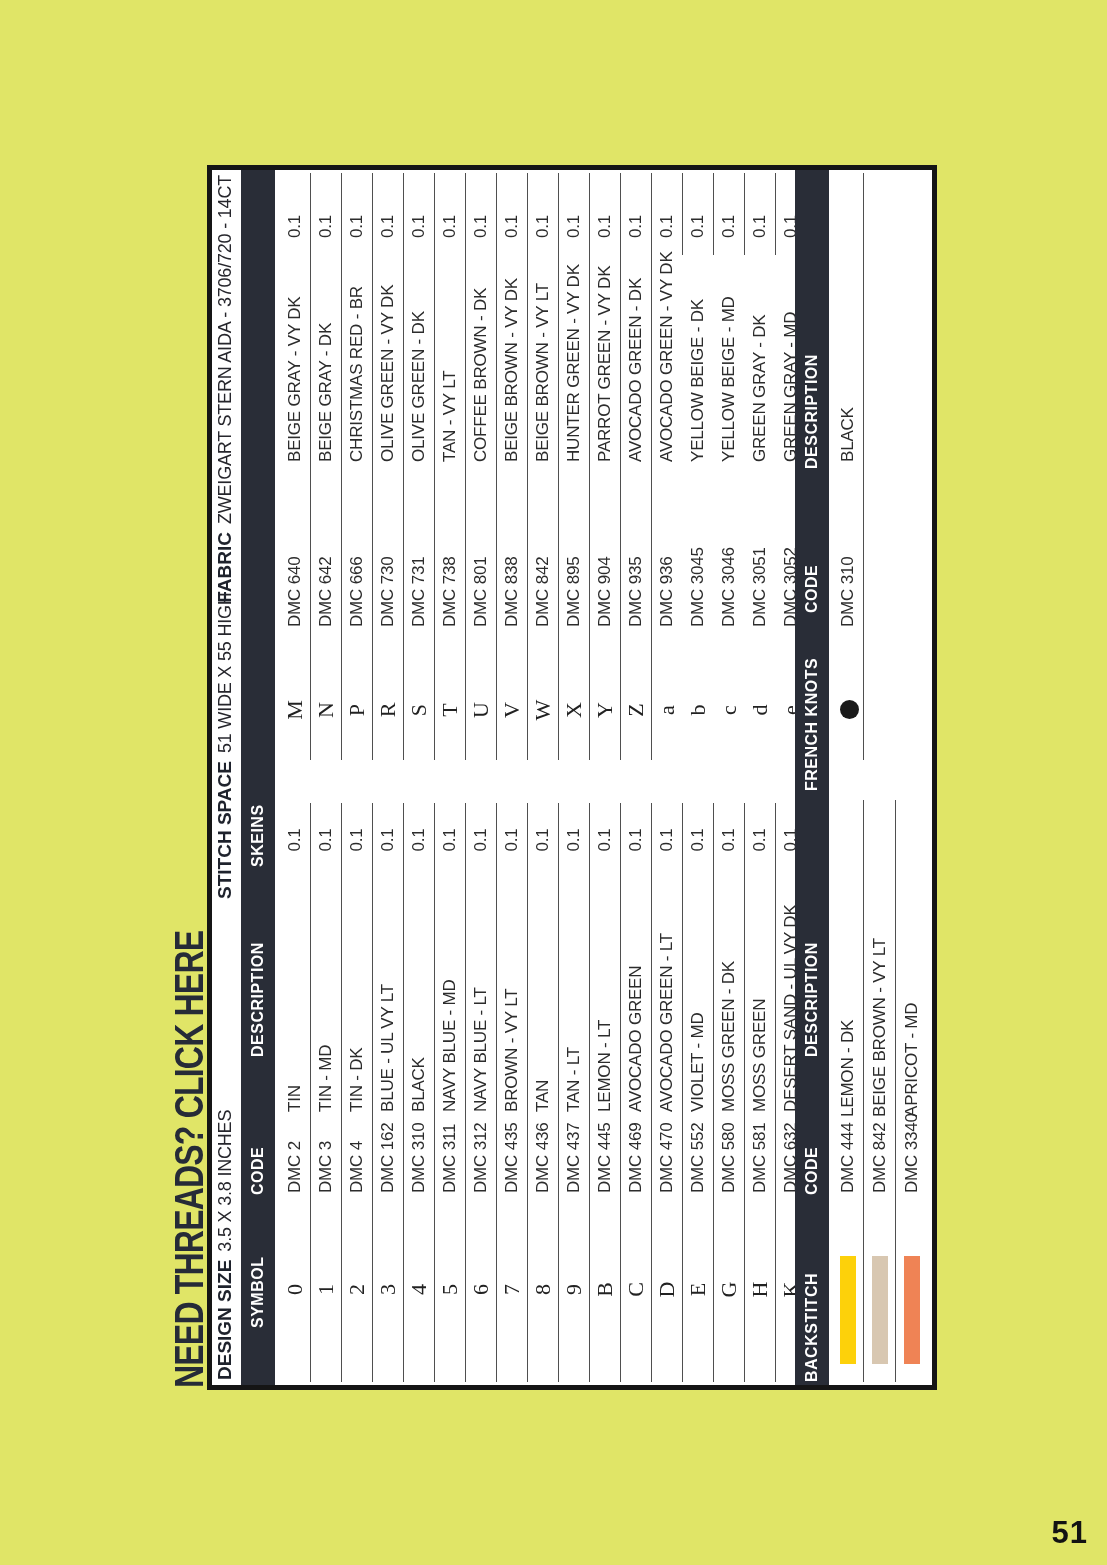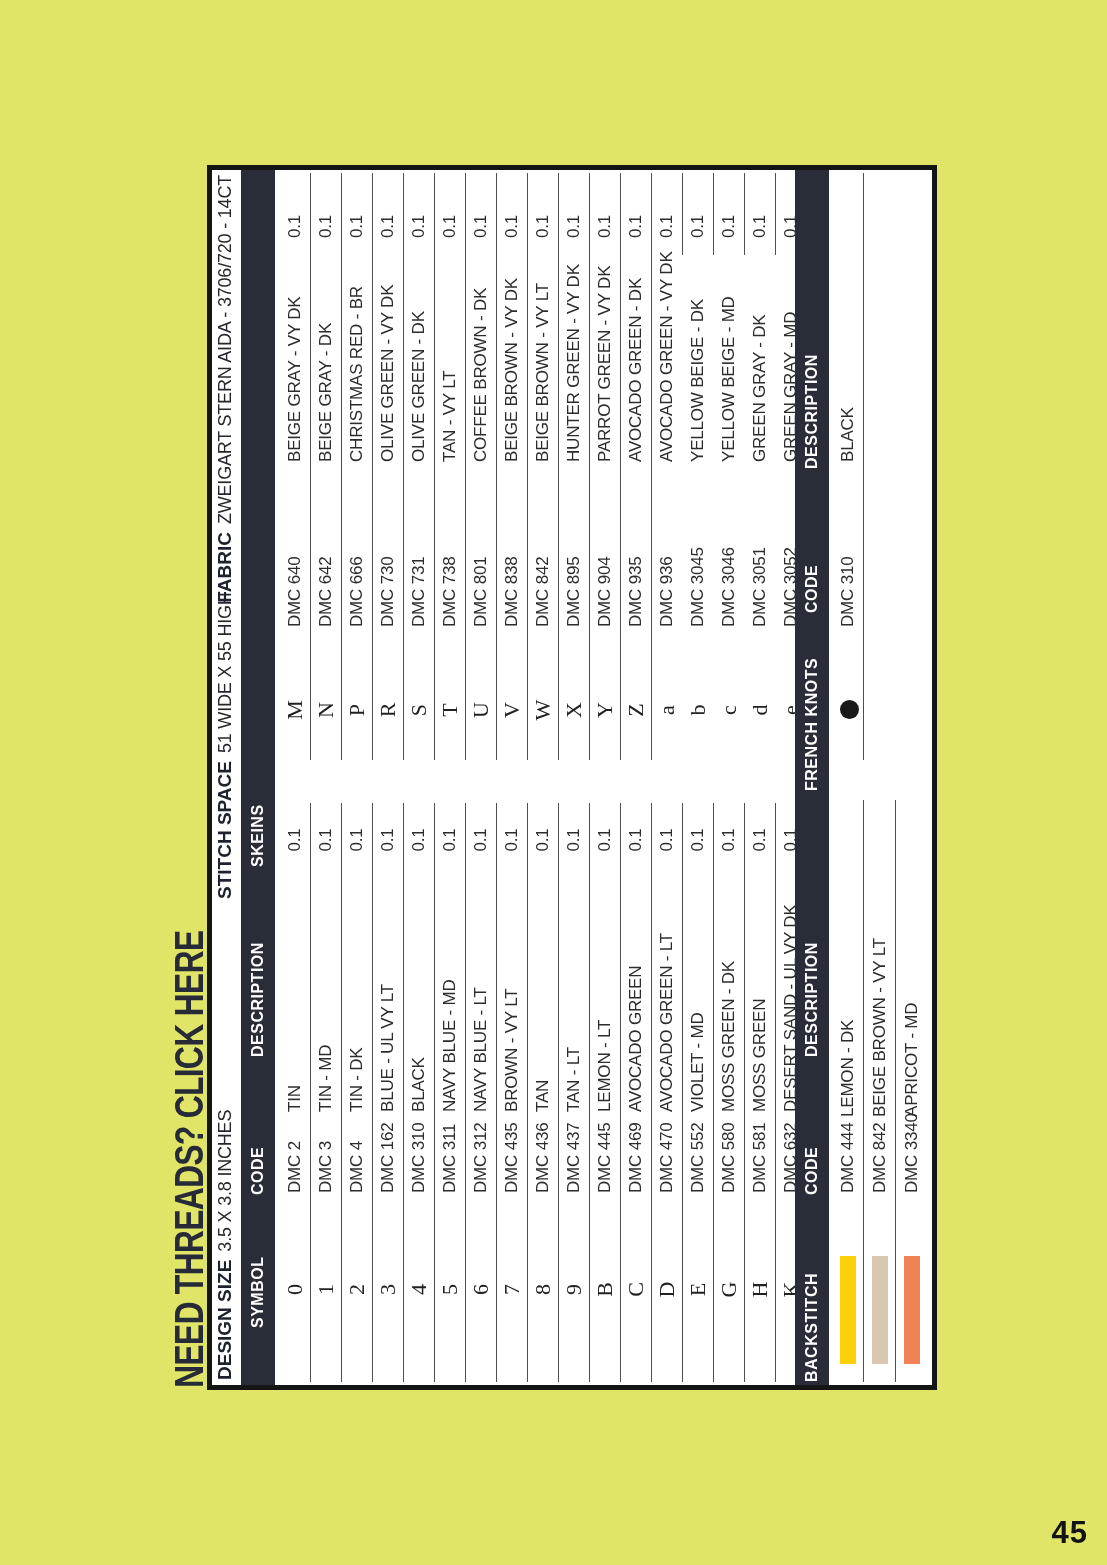--- a/index.html
+++ b/index.html
@@ -379,13 +379,13 @@
               <td class="c-code">DMC 310</td>
               <td class="c-desc">BLACK</td>
             </tr>
           </tbody>
       </table>
 
     </div>
   </div>
 </div>
 
-<div class="pagenum">45</div>
+<div class="pagenum">51</div>
 
 </body></html>

